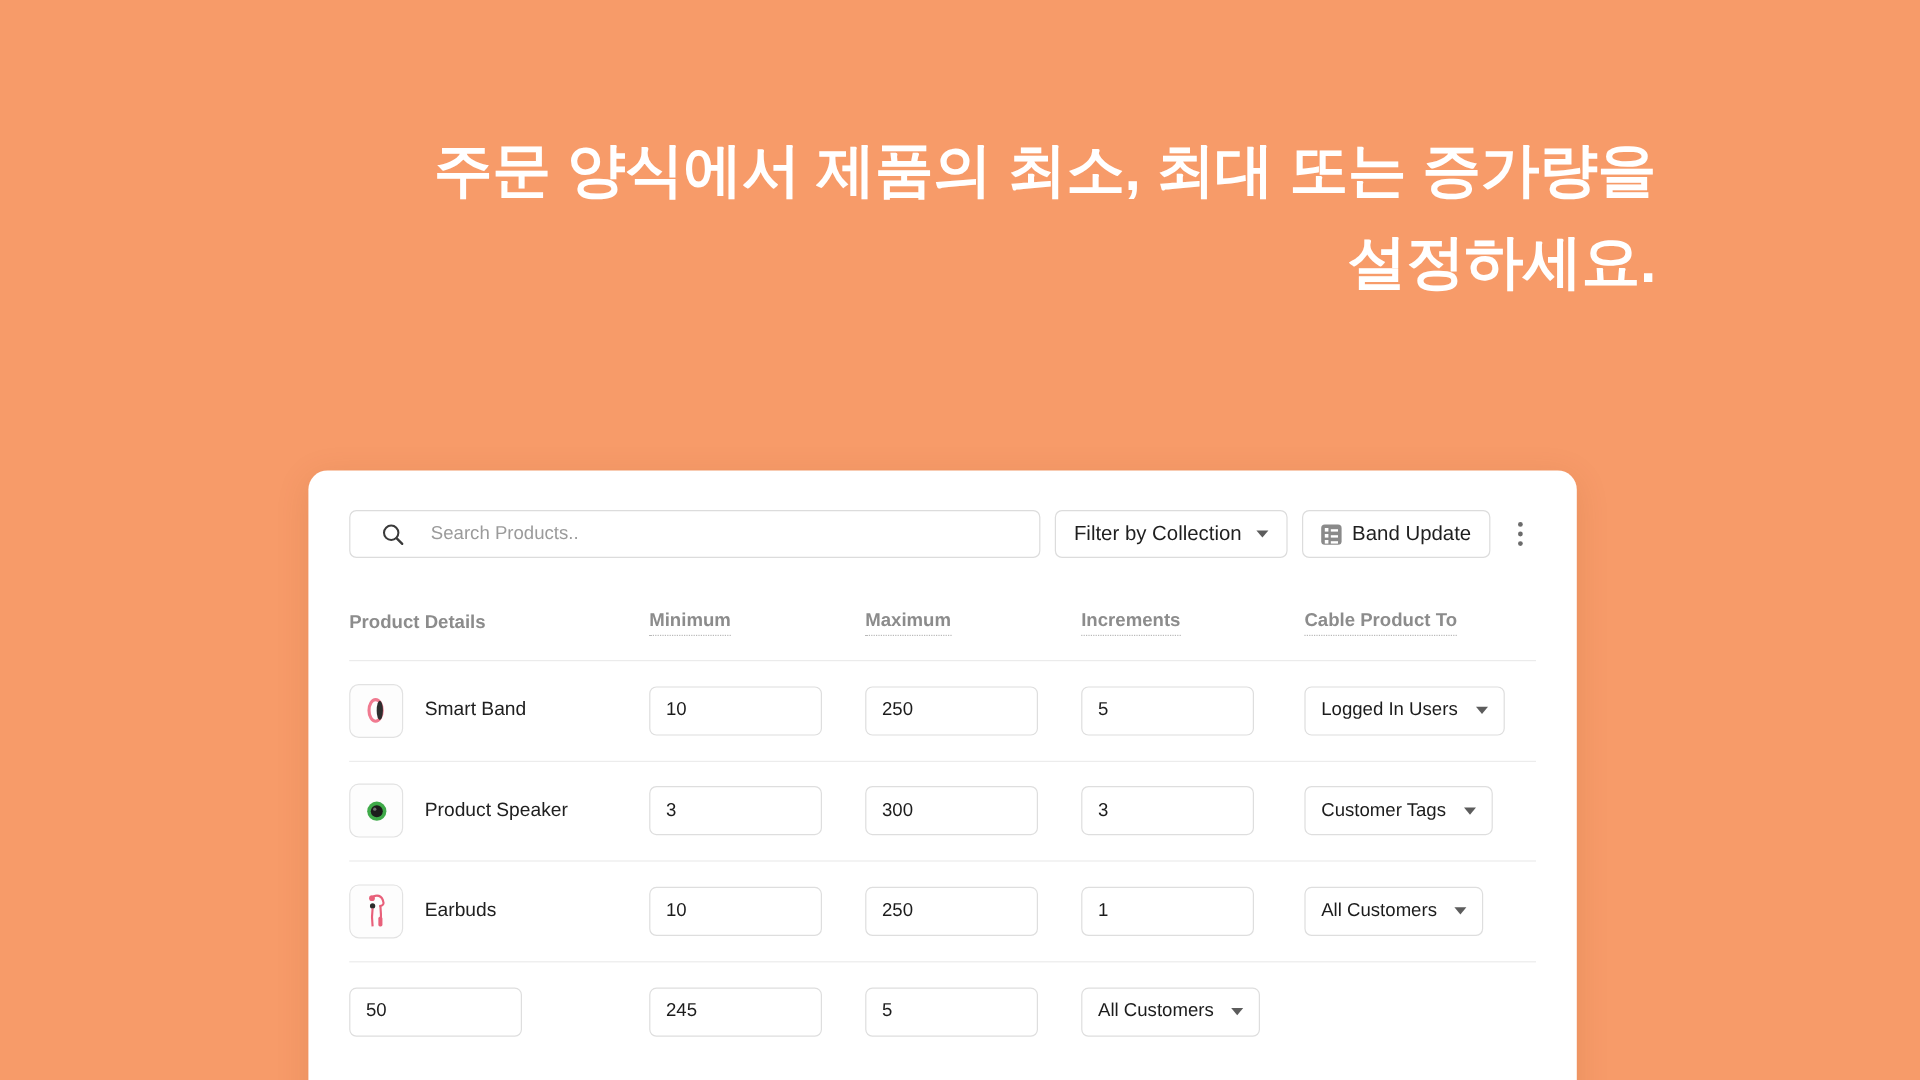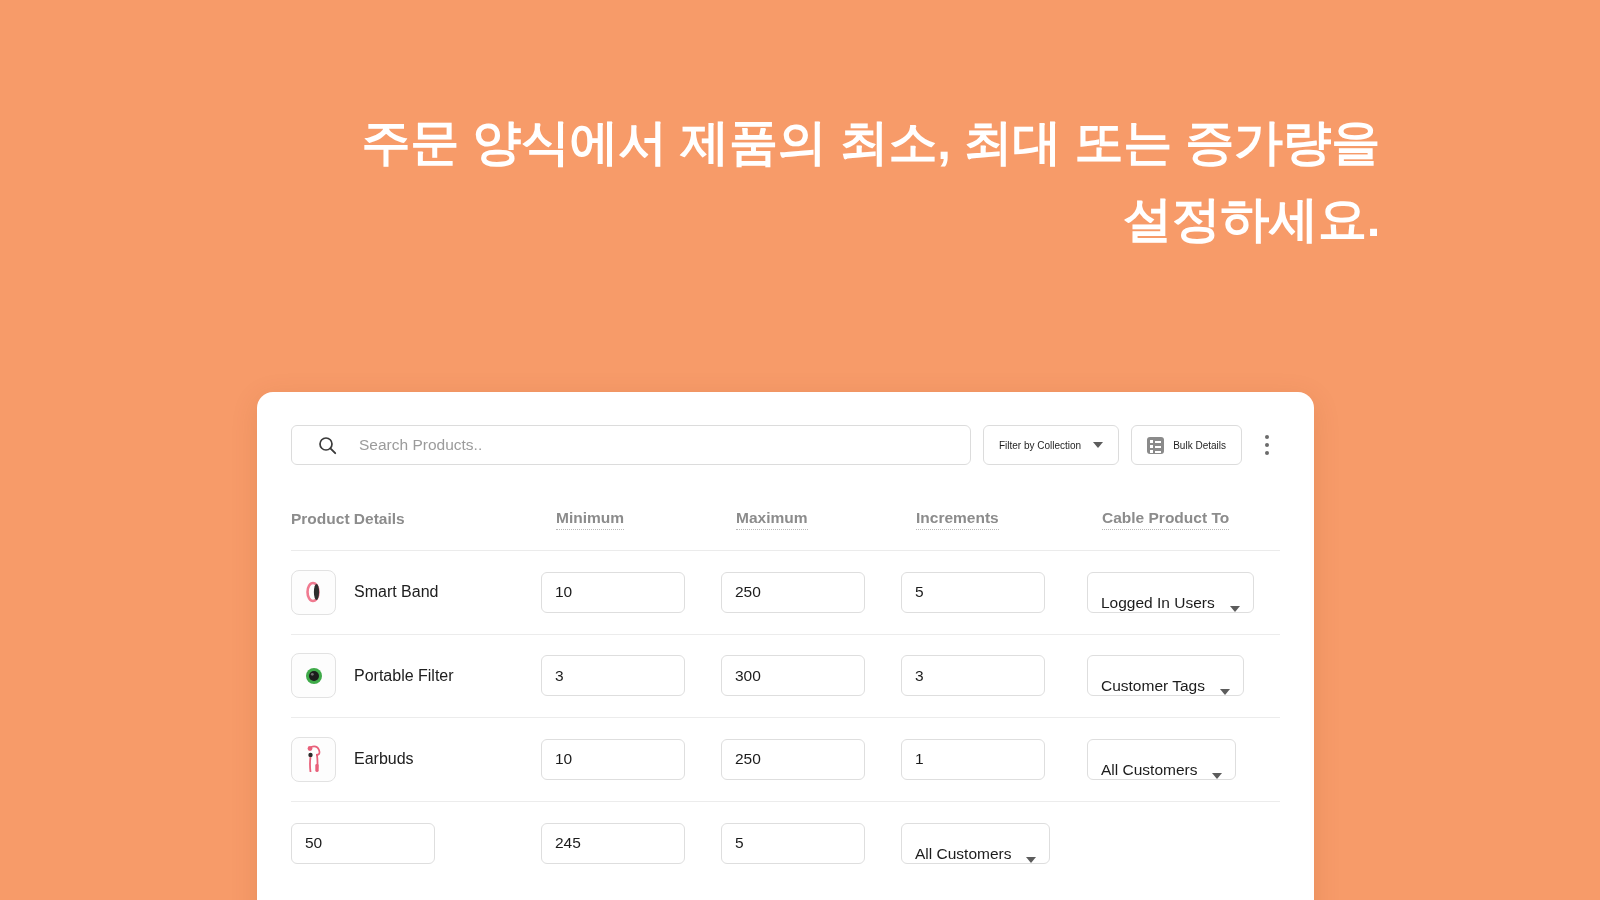--- a/index.html
+++ b/index.html
@@ -84,21 +84,21 @@
   .btn {
     height: 40px;
     border: 1px solid #dcdcdc;
     border-radius: 6px;
     background: #fff;
     display: flex;
     align-items: center;
     gap: 9px;
     padding: 0 15px;
     font-family: "Liberation Sans", sans-serif;
-    font-size: 10px;
+    font-size: 17px;
     color: #1f1f1f;
     cursor: pointer;
     white-space: nowrap;
   }
 
   .caret {
     width: 0; height: 0;
     border-left: 5px solid transparent;
     border-right: 5px solid transparent;
     border-top: 6px solid #5c5c5c;
@@ -165,21 +165,20 @@
 
   .th {
     font-size: 15.5px;
     color: #8c8c8c;
     font-weight: 700;
   }
   .th.hint {
     border-bottom: 1px dotted #b9b9b9;
     padding-bottom: 2px;
     justify-self: start;
-    margin-left: 15px;
   }
 
   .trow {
     height: 83.5px;
     border-bottom: 1px solid #ececec;
   }
   .trow:last-child { border-bottom: none; }
 
   .product-cell {
     display: flex;
@@ -217,21 +216,21 @@
     outline: none;
     background: #fff;
   }
 
   .select-btn {
     height: 41px;
     border: 1px solid #dedede;
     border-radius: 6px;
     background: #fff;
     display: inline-flex;
-    align-items: flex-end;
+    align-items: center;
     gap: 12px;
     padding: 0 13px;
     font-family: "Liberation Sans", sans-serif;
     font-size: 15.5px;
     color: #1c1c1c;
     cursor: pointer;
     justify-self: start;
     white-space: nowrap;
   }
 </style>
@@ -256,21 +255,21 @@
       <input class="search-input" type="text" placeholder="Search Products.." style="">
     </div>
 
     <button class="btn">
       <span>Filter by Collection</span>
       <span class="caret"></span>
     </button>
 
     <button class="btn">
       <span class="list-icon"></span>
-      <span>Bulk Details</span>
+      <span>Band Update</span>
     </button>
 
     <div class="kebab">
       <span></span>
       <span></span>
       <span></span>
     </div>
   </div>
 
   <div class="table">
@@ -310,21 +309,21 @@
 
     <div class="trow">
       <div class="product-cell">
         <div class="thumb">
           <svg width="30" height="30" viewBox="0 0 30 30">
             <circle cx="15" cy="15" r="8" fill="#3faa49"></circle>
             <circle cx="15" cy="15" r="5" fill="#1c1c1c"></circle>
             <circle cx="13.3" cy="13.3" r="1.4" fill="#6e6e6e"></circle>
           </svg>
         </div>
-        <span class="product-name">Portable Filter</span>
+        <span class="product-name">Product Speaker</span>
       </div>
       <div>
         <input class="num-input" value="3" style="">
       </div>
       <div>
         <input class="num-input" value="300" style="">
       </div>
       <div>
         <input class="num-input" value="3" style="">
       </div>

